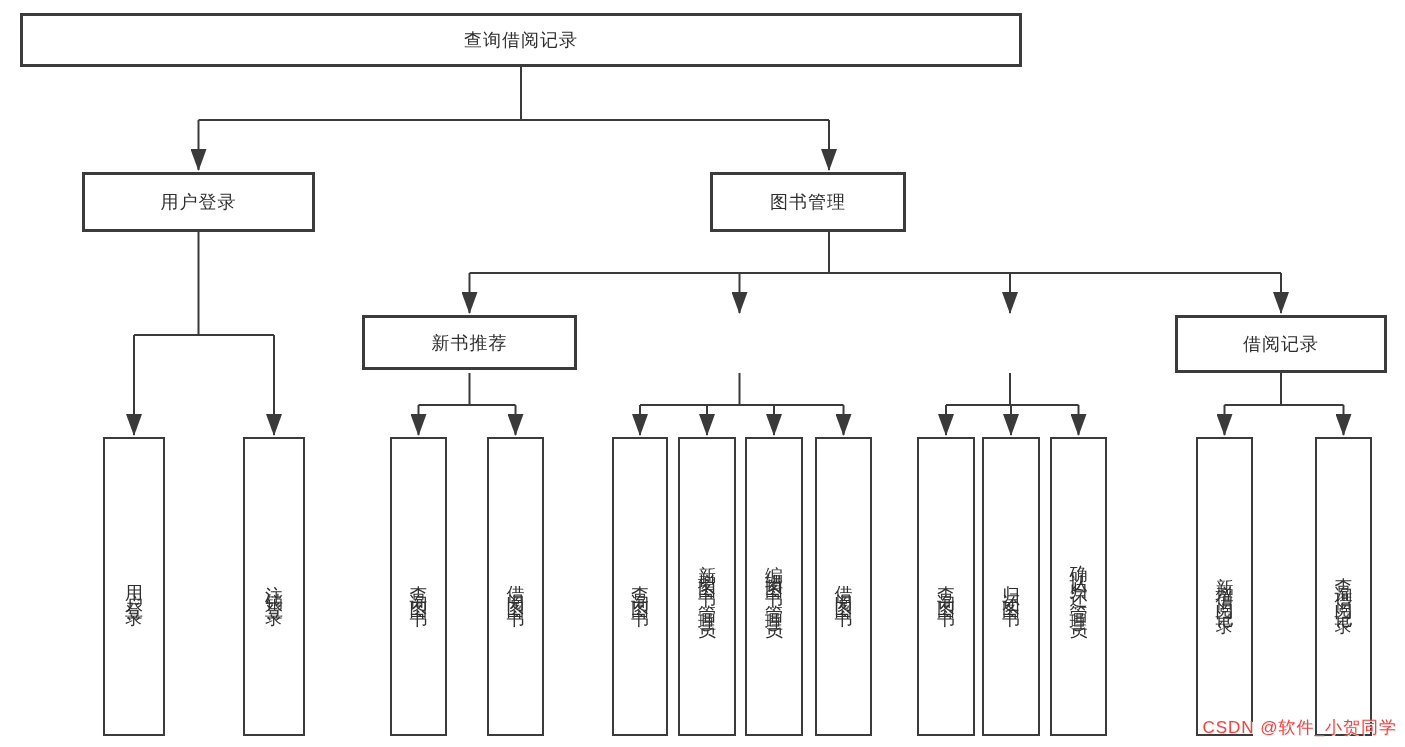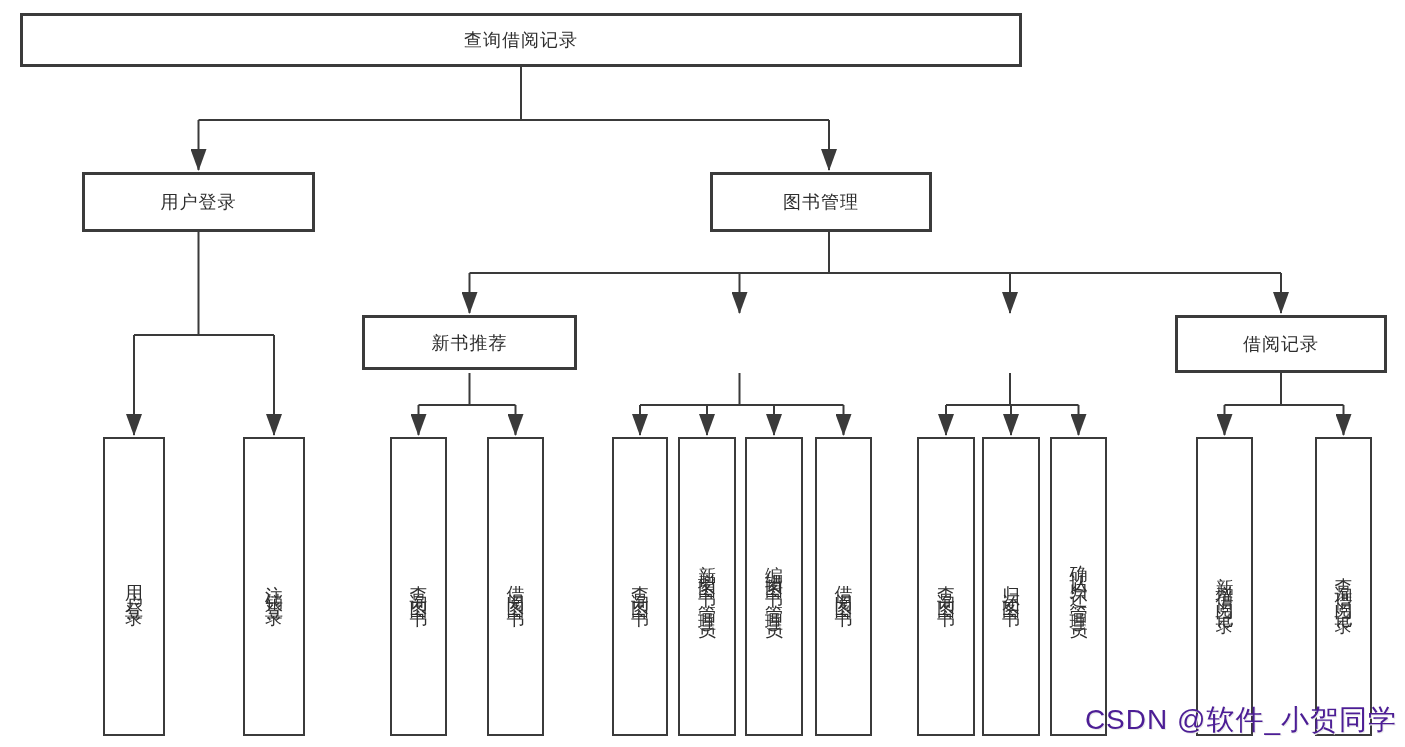--- a/index.html
+++ b/index.html
@@ -13,21 +13,21 @@
     border:3px solid #3b3b3b;display:flex;align-items:center;justify-content:center;
     font-size:18px;text-align:center;
   }
   .leaf{border-width:2.5px;}
   .hlabel{letter-spacing:1px;white-space:nowrap;}
   .vlabel{
     writing-mode:vertical-lr;text-orientation:mixed;
     font-size:18px;line-height:1;letter-spacing:8px;white-space:nowrap;
   }
   .watermark{
-    position:absolute;right:8px;bottom:8px;font-size:28px;color:#4c1d95;
+    position:absolute;right:8px;bottom:8px;font-size:17px;color:#ef4444;
     letter-spacing:1px;white-space:nowrap;text-shadow:1px 1px 0 #e9e9e9;z-index:5;
   }
 </style>
 </head>
 <body>
 
 <div class="canvas">
 
   <svg class="connectors" viewBox="0 0 1405 747" xmlns="http://www.w3.org/2000/svg">
     <defs>
@@ -72,21 +72,21 @@
     </g>
   </svg>
 
   <div class="box" style="left:20px;top:13px;width:1002px;height:54px">
     <span class="hlabel">查询借阅记录</span>
   </div>
 
   <div class="box" style="left:82px;top:172px;width:233px;height:60px">
     <span class="hlabel">用户登录</span>
   </div>
-  <div class="box" style="left:710px;top:172px;width:222px;height:60px">
+  <div class="box" style="left:710px;top:172px;width:196px;height:60px">
     <span class="hlabel">图书管理</span>
   </div>
 
   <div class="box" style="left:362px;top:315px;width:215px;height:55px">
     <span class="hlabel">新书推荐</span>
   </div>
   <div class="box" style="left:1175px;top:315px;width:212px;height:58px">
     <span class="hlabel">借阅记录</span>
   </div>
 

